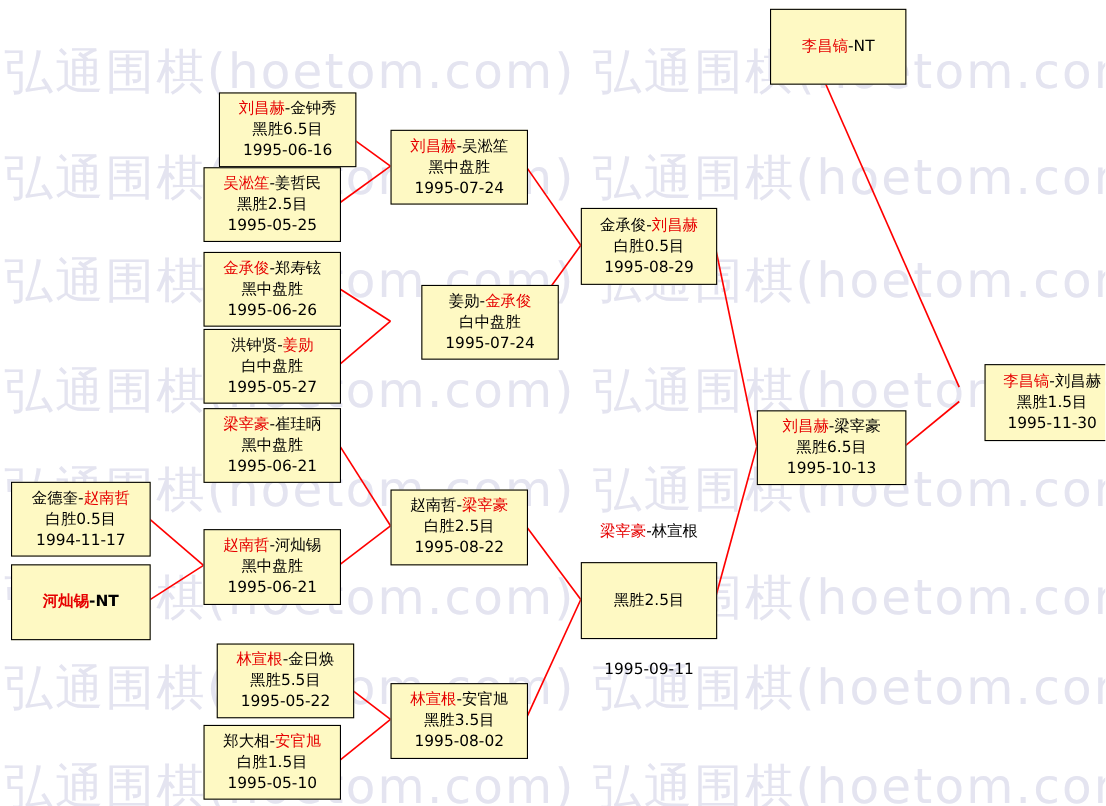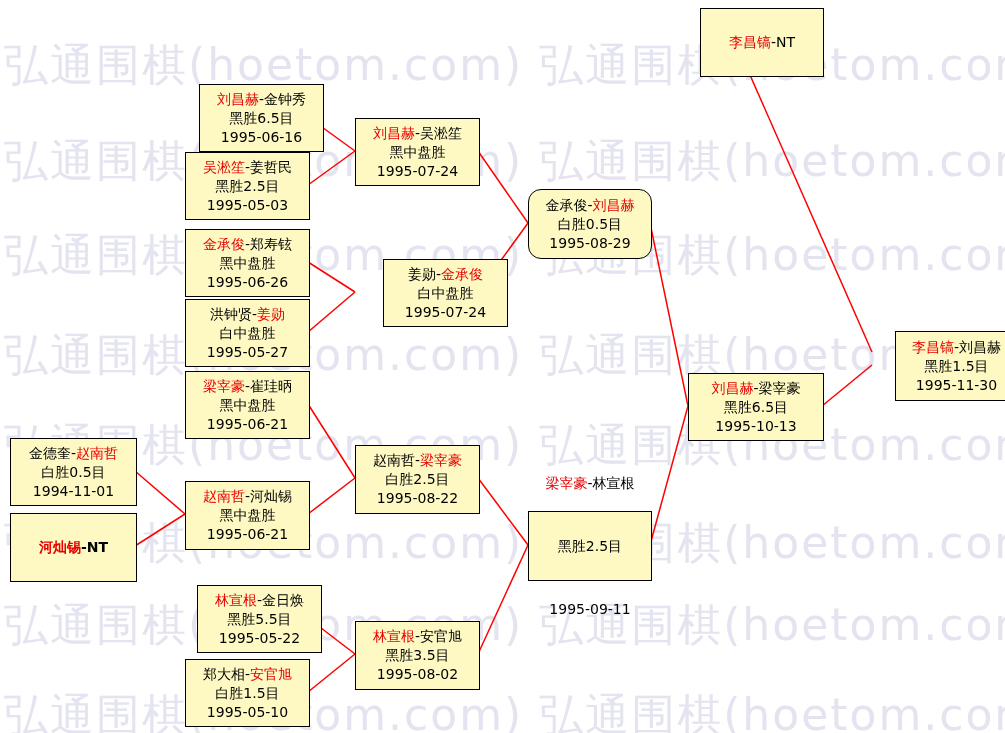--- a/index.html
+++ b/index.html
@@ -84,41 +84,41 @@
 
   </div>
       <div class="match" style="left: 199px; top: 84px; width: 123px; height: 66px;">
     <div class="title"><span class="red-name">刘昌赫</span><span>-金钟秀</span></div>
     <div class="result">黑胜6.5目</div>
     <div class="date">1995-06-16</div>
   </div>
       <div class="match" style="left: 185px; top: 152px; width: 123px; height: 66px;">
     <div class="title"><span class="red-name">吴淞笙</span><span>-姜哲民</span></div>
     <div class="result">黑胜2.5目</div>
-    <div class="date">1995-05-03</div>
+    <div class="date">1995-05-25</div>
   </div>
       <div class="match" style="left: 185px; top: 229px; width: 123px; height: 66px;">
     <div class="title"><span class="red-name">金承俊</span><span>-郑寿铉</span></div>
     <div class="result">黑中盘胜</div>
     <div class="date">1995-06-26</div>
   </div>
       <div class="match" style="left: 185px; top: 299px; width: 123px; height: 66px;">
     <div class="title"><span>洪钟贤-</span><span class="red-name">姜勋</span></div>
     <div class="result">白中盘胜</div>
     <div class="date">1995-05-27</div>
   </div>
       <div class="match" style="left: 185px; top: 371px; width: 123px; height: 66px;">
     <div class="title"><span class="red-name">梁宰豪</span><span>-崔珪昞</span></div>
     <div class="result">黑中盘胜</div>
     <div class="date">1995-06-21</div>
   </div>
       <div class="match" style="left: 10px; top: 438px; width: 125px; height: 66px;">
     <div class="title"><span>金德奎-</span><span class="red-name">赵南哲</span></div>
     <div class="result">白胜0.5目</div>
-    <div class="date">1994-11-01</div>
+    <div class="date">1994-11-17</div>
   </div>
       <div class="match" style="left: 10px; top: 513px; width: 125px; height: 67px; font-weight: bold;">
     <div class="title"><span class="red-name">河灿锡</span><span>-NT</span></div>
 
   </div>
       <div class="match" style="left: 185px; top: 481px; width: 123px; height: 67px;">
     <div class="title"><span class="red-name">赵南哲</span><span>-河灿锡</span></div>
     <div class="result">黑中盘胜</div>
     <div class="date">1995-06-21</div>
   </div>
@@ -145,21 +145,21 @@
       <div class="match" style="left: 355px; top: 445px; width: 123px; height: 67px;">
     <div class="title"><span>赵南哲-</span><span class="red-name">梁宰豪</span></div>
     <div class="result">白胜2.5目</div>
     <div class="date">1995-08-22</div>
   </div>
       <div class="match" style="left: 355px; top: 621px; width: 123px; height: 67px;">
     <div class="title"><span class="red-name">林宣根</span><span>-安官旭</span></div>
     <div class="result">黑胜3.5目</div>
     <div class="date">1995-08-02</div>
   </div>
-      <div class="match" style="left: 528px; top: 189px; width: 122px; height: 68px; border-radius: 13px;">
+      <div class="match" style="left: 528px; top: 189px; width: 122px; height: 68px;">
     <div class="title"><span>金承俊-</span><span class="red-name">刘昌赫</span></div>
     <div class="result">白胜0.5目</div>
     <div class="date">1995-08-29</div>
   </div>
       <div class="match" style="left: 528px; top: 511px; width: 122px; height: 68px; gap: 44px;">
     <div class="title"><span class="red-name">梁宰豪</span><span>-林宣根</span></div>
     <div class="result">黑胜2.5目</div>
     <div class="date">1995-09-11</div>
   </div>
       <div class="match" style="left: 688px; top: 373px; width: 134px; height: 66px;">

